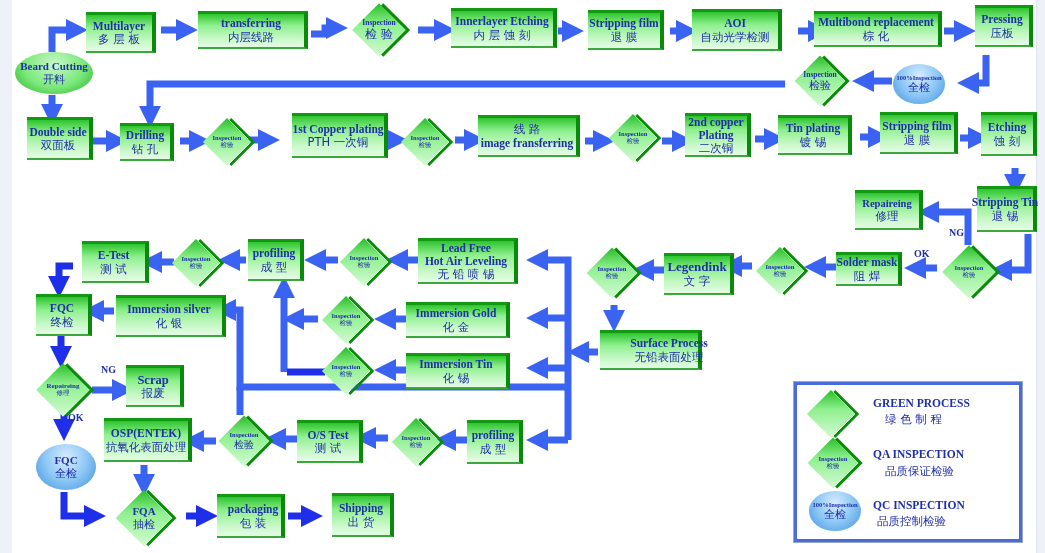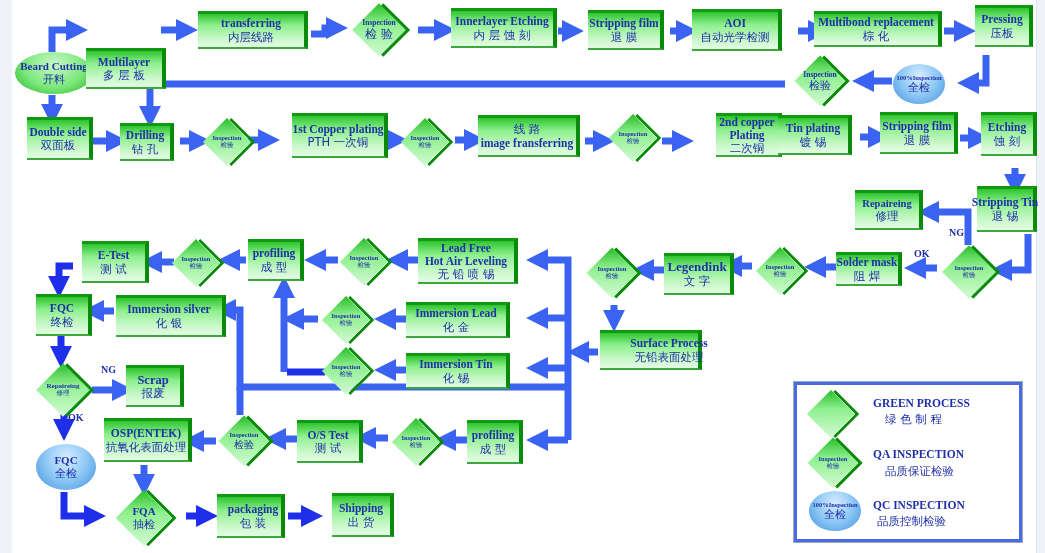--- a/index.html
+++ b/index.html
@@ -110,21 +110,21 @@
     <path d="M186,516 L200,516" marker-end="url(#ahd)"></path>
     <path d="M288,516 L305,516" marker-end="url(#ahd)"></path>
     <path d="M287,372 L325,372"></path>
   </g>
 </svg>
 
 <div class="ell green" style="left:15px;top:52px;width:78px;height:42px;">
   <span class="en" style="font-size:11px;">Beard Cutting</span>
   <span class="zh" style="font-size:11px;">开料</span>
 </div>
-<div class="box" style="left:86px;top:12px;width:80px;height:41px;margin-top:36px;">
+<div class="box" style="left:86px;top:12px;width:70px;height:41px;">
   <span class="en">Multilayer</span>
   <span class="zh">多 层 板</span>
 </div>
 <div class="box" style="left:198px;top:11px;width:110px;height:38px;">
   <span class="en">transferring</span>
   <span class="zh">内层线路</span>
 </div>
 <div class="dia big" style="left:342px;top:2px;width:74px;height:56px;">
   <div class="shape" style="width:38px;height:38px;"></div>
   <div class="lbl">
@@ -194,21 +194,21 @@
   <span class="zh">线 路</span>
   <span class="en">image fransferring</span>
 </div>
 <div class="dia" style="left:606px;top:112px;width:54px;height:52px;">
   <div class="shape" style="width:34px;height:34px;"></div>
   <div class="lbl">
       <span class="en">Inspection</span>
       <span class="zh">检验</span>
     </div>
 </div>
-<div class="box" style="left:716px;top:113px;width:66px;height:44px;">
+<div class="box" style="left:685px;top:113px;width:66px;height:44px;">
   <span class="en">2nd copper</span>
   <span class="en">Plating</span>
   <span class="zh">二次铜</span>
 </div>
 <div class="box" style="left:778px;top:115px;width:74px;height:40px;">
   <span class="en">Tin plating</span>
   <span class="zh">镀    锡</span>
 </div>
 <div class="box" style="left:880px;top:112px;width:78px;height:42px;">
   <span class="en">Stripping film</span>
@@ -269,21 +269,21 @@
   <span class="zh">无 铅 喷 锡</span>
 </div>
 <div class="dia" style="left:336px;top:236px;width:56px;height:52px;">
   <div class="shape" style="width:34px;height:34px;"></div>
   <div class="lbl">
       <span class="en">Inspection</span>
       <span class="zh">检验</span>
     </div>
 </div>
 <div class="box" style="left:406px;top:302px;width:104px;height:36px;">
-  <span class="en">Immersion Lead</span>
+  <span class="en">Immersion Gold</span>
   <span class="zh">化    金</span>
 </div>
 <div class="dia" style="left:318px;top:294px;width:56px;height:52px;">
   <div class="shape" style="width:34px;height:34px;"></div>
   <div class="lbl">
       <span class="en">Inspection</span>
       <span class="zh">检验</span>
     </div>
 </div>
 <div class="box" style="left:406px;top:353px;width:104px;height:36px;">

